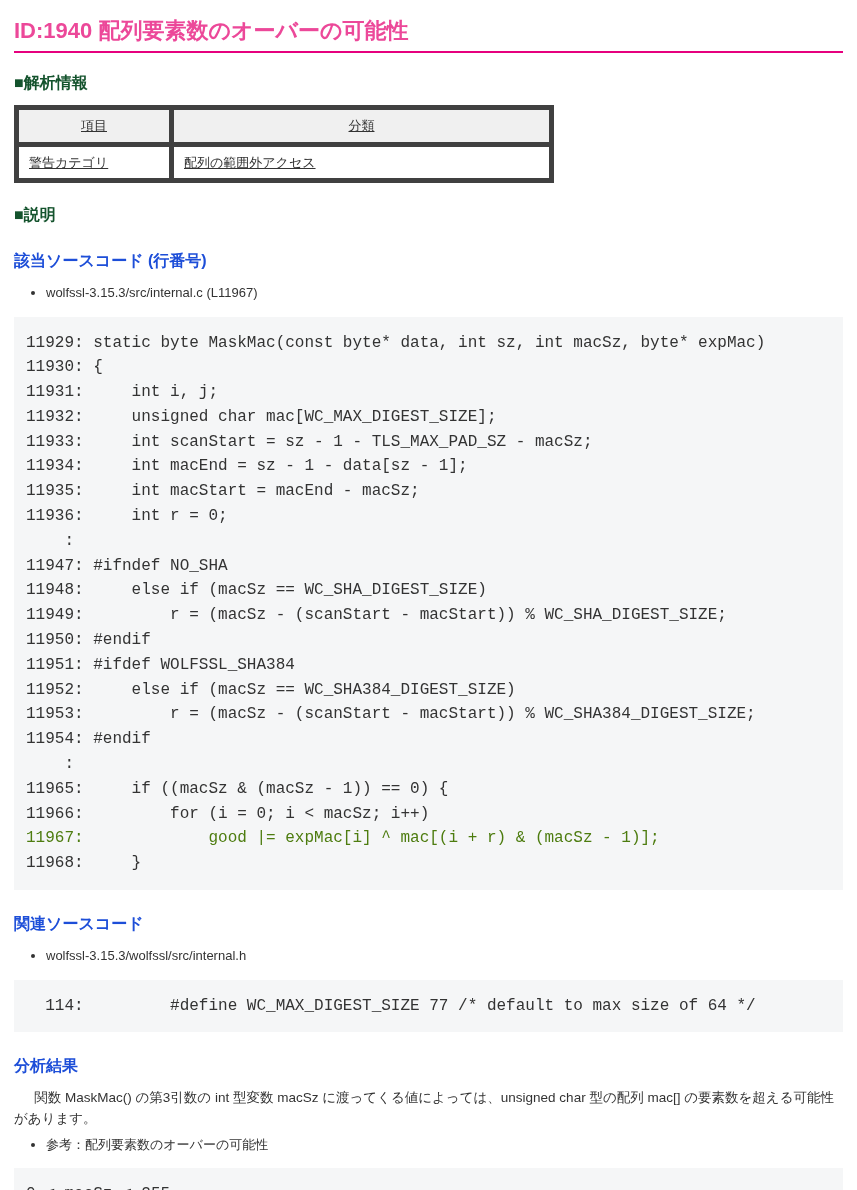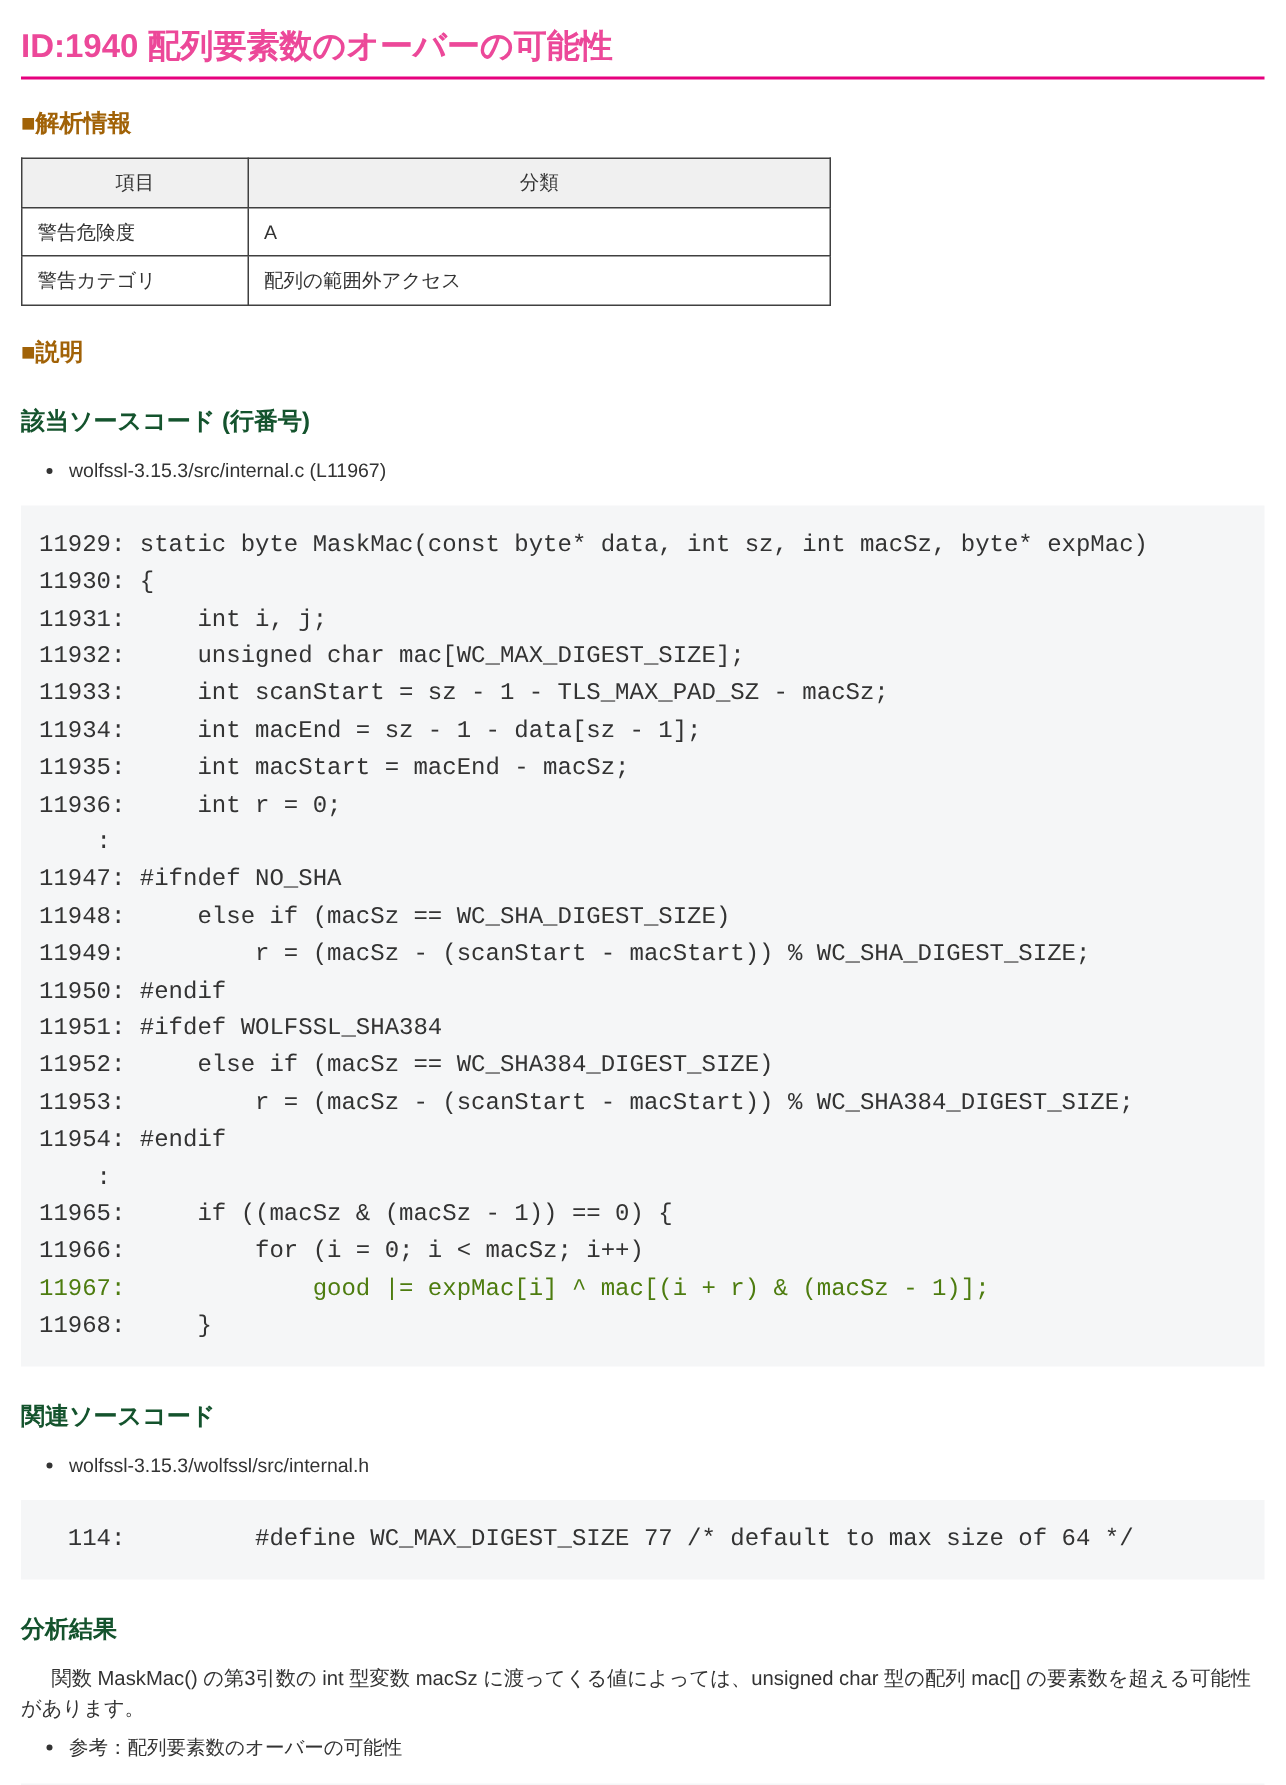--- a/index.html
+++ b/index.html
@@ -16,47 +16,48 @@
     color: #ec4899;
     margin: 0 0 4px 0;
   }
   .title-underline {
     border: none;
     border-top: 2px solid #e6007e;
     margin: 0 0 18px 0;
   }
   .section-header {
     font-size: 16px;
-    color: #a16207;
+    color: #14532d;
     margin: 14px 0 10px 0;
   }
   .info-table {
     border-collapse: collapse;
     width: 540px;
     margin-bottom: 20px;
     font-size: 13px;
   }
   .info-table th, .info-table td {
-    border: 1px solid #404040;
+    border: 5px solid #404040;
     padding: 6px 10px;
     text-align: left;
+    text-decoration: underline;
   }
   .info-table thead th {
     background: #f0f0f0;
     font-weight: normal;
     text-align: center;
   }
   .info-table tbody th {
     background: #fff;
     font-weight: normal;
     width: 130px;
   }
   .subheading {
     font-size: 16px;
-    color: #14532d;
+    color: #1d4ed8;
     margin: 22px 0 10px 0;
   }
   ul.bullets {
     margin: 6px 0 14px 0;
     padding-left: 32px;
   }
   ul.bullets li {
     margin-bottom: 4px;
     font-size: 13px;
   }
@@ -88,24 +89,20 @@
 <h2 class="section-header">■解析情報</h2>
 
 <table class="info-table">
   <thead>
     <tr>
       <th>項目</th>
       <th>分類</th>
     </tr>
   </thead>
   <tbody>
-    <tr>
-      <th>警告危険度</th>
-      <td>A</td>
-    </tr>
     <tr>
       <th>警告カテゴリ</th>
       <td>配列の範囲外アクセス</td>
     </tr>
   </tbody>
 </table>
 
 <h2 class="section-header">■説明</h2>
 
 <h3 class="subheading">該当ソースコード (行番号)</h3>

